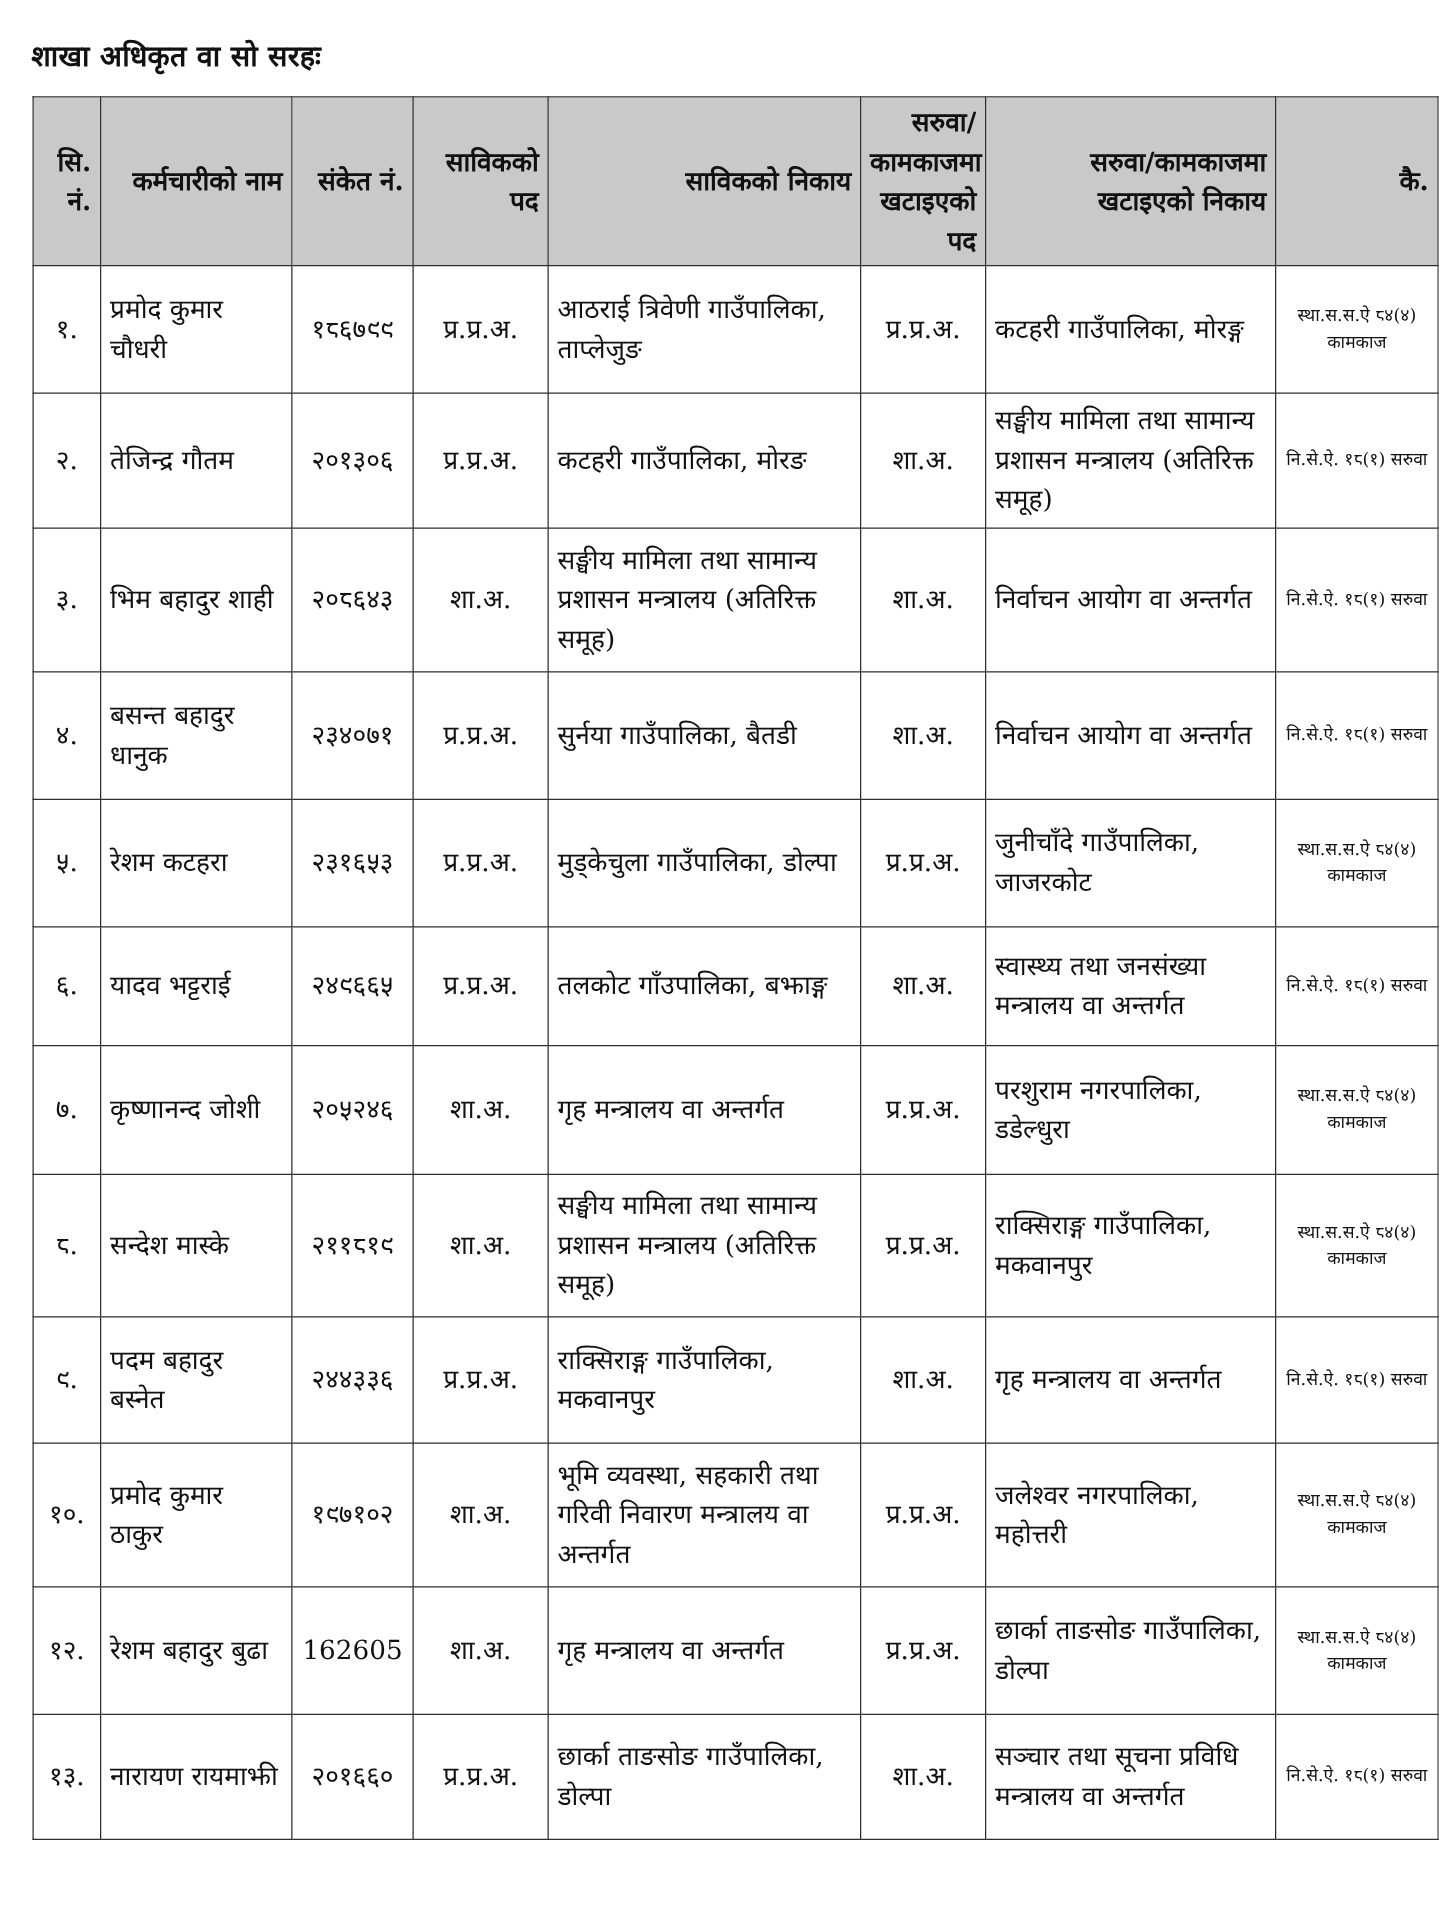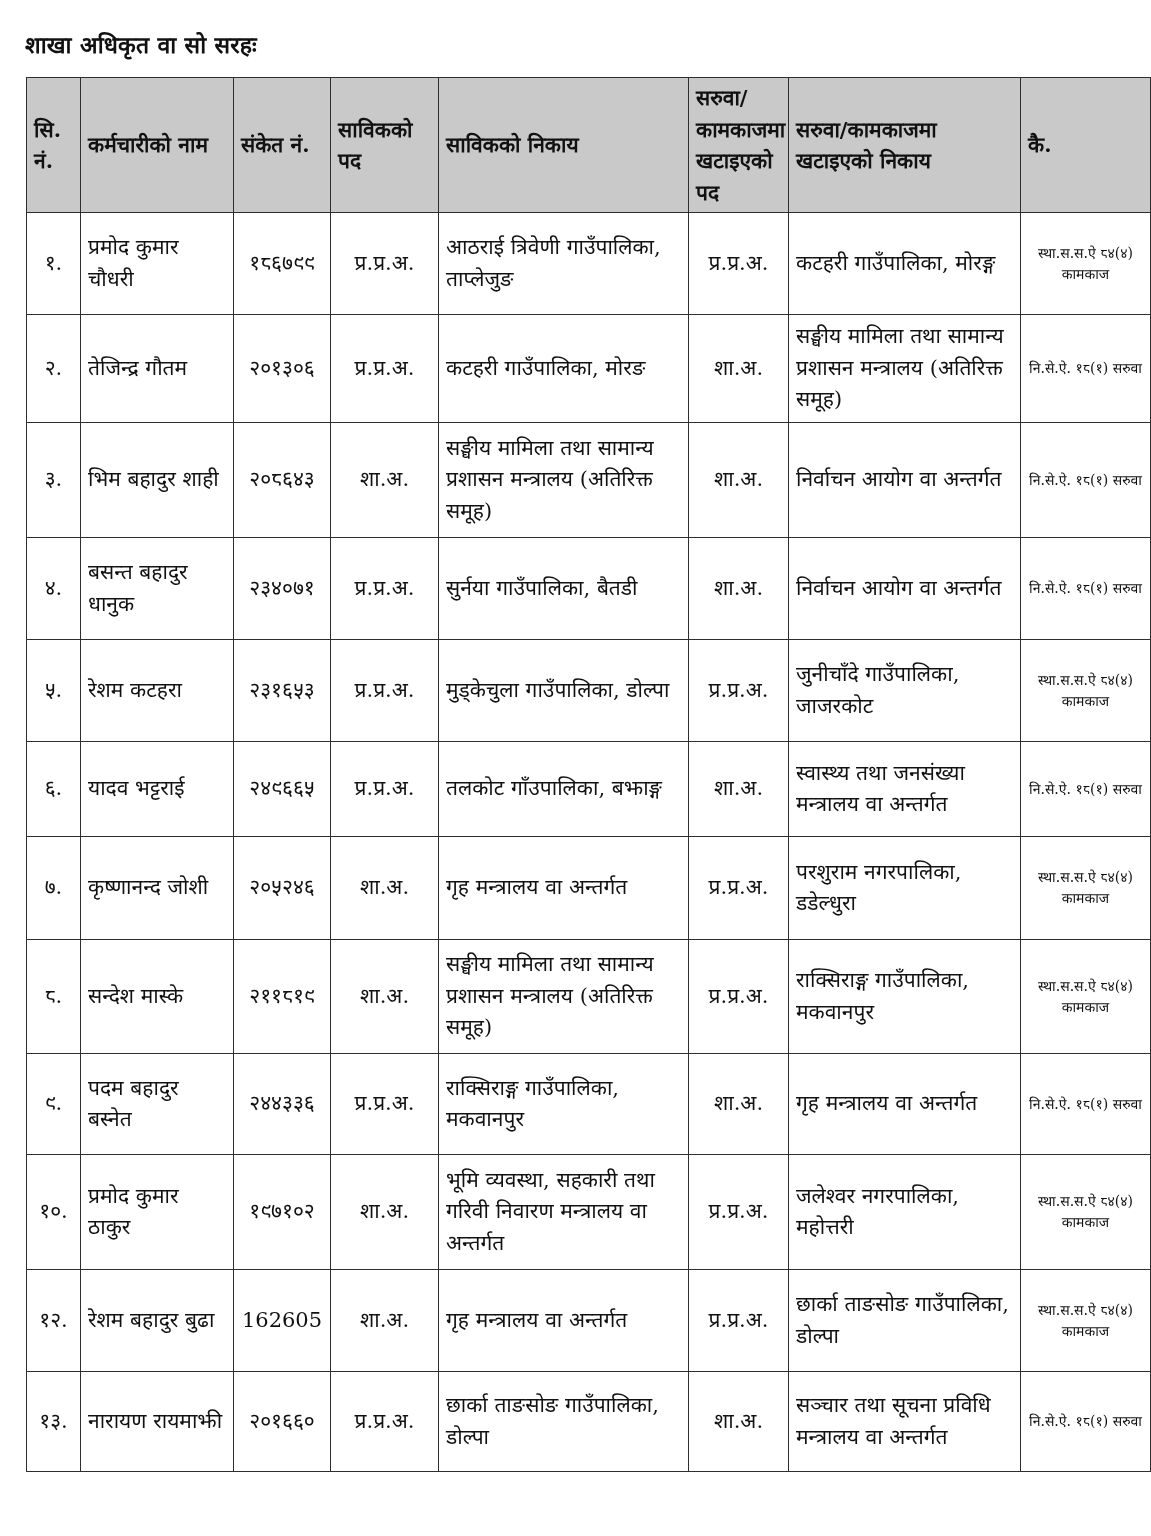--- a/index.html
+++ b/index.html
@@ -39,21 +39,21 @@
   table.transfer-table td {
     border: 1.6px solid #2e2e2e;
     vertical-align: middle;
     padding: 4px 7px;
     line-height: 1.5;
     overflow: hidden;
   }
   thead th {
     background: #c9c9c9;
     font-weight: bold;
-    text-align: left;
+    text-align: right;
     height: 126px;
     padding: 2px 4px;
     line-height: 1.45;
   }
   
   td.c0 { text-align: center; }                 
   td.c1 { text-align: left; padding-left: 10px;}
   td.c2 { text-align: center; }                 
   td.c3 { text-align: center; }                 
   td.c4 { text-align: left; padding-left: 10px;}

